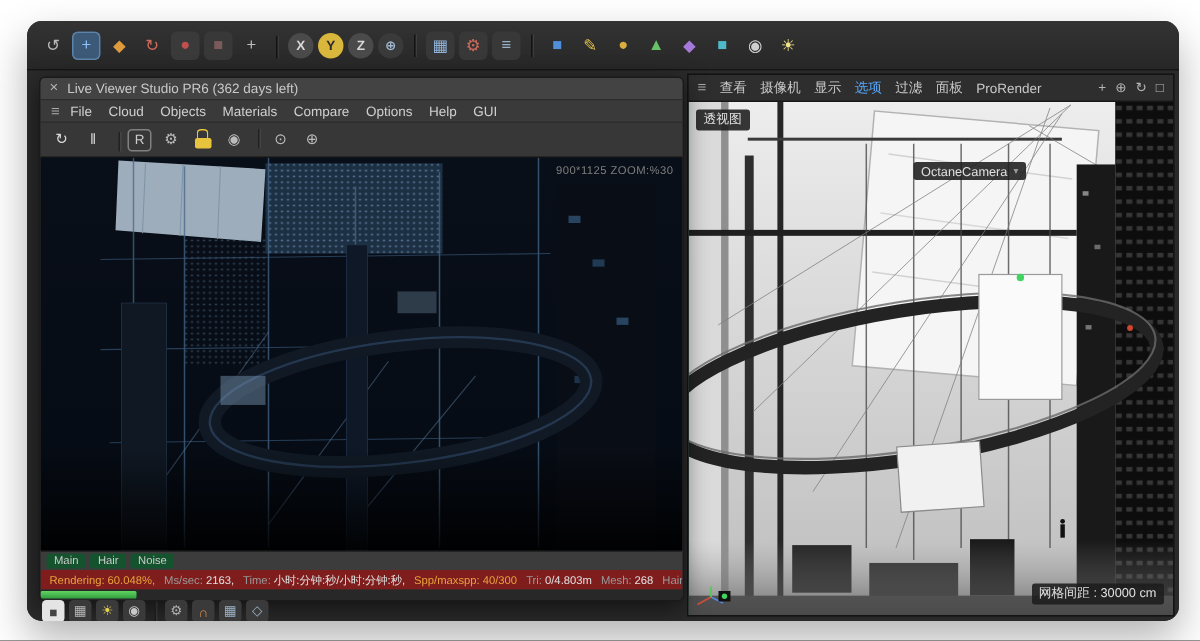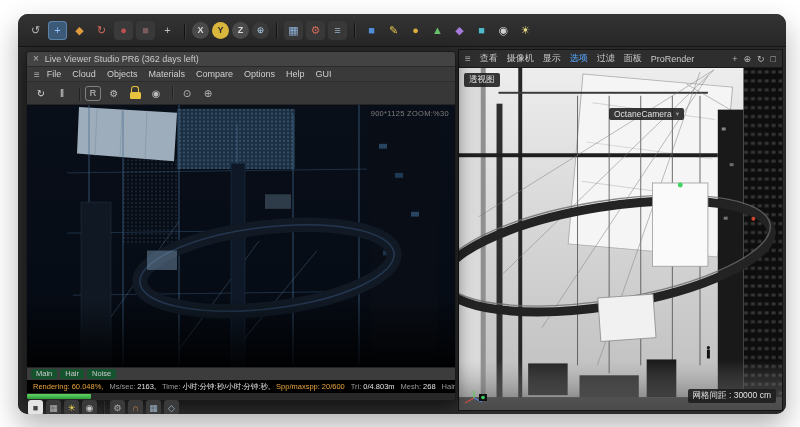--- a/index.html
+++ b/index.html
@@ -69,21 +69,21 @@
   .sel .car{font-size:6.5px;color:#999;}
   .stepfield{background:#2d2d2d;border:1px solid #1e1e1e;border-radius:3px;color:#c9c9c9;font-size:8.5px;
              padding:1px 4px;display:flex;align-items:center;gap:4px;}
   .arr{display:flex;flex-direction:column;font-size:5px;line-height:4px;color:#888;cursor:pointer;}
   .lv-view{flex:1;position:relative;background:#000;overflow:hidden;}
   .lv-view > svg.scene{position:absolute;inset:0;width:100%;height:100%;}
   .vp-overlay{position:absolute;top:4px;right:6px;font-size:7.5px;color:#7d7d7d;letter-spacing:.3px;}
   .lv-tabs{height:12px;background:#3c3c3c;display:flex;gap:3px;align-items:center;padding:0 4px;
            border-top:1px solid #232323;flex:0 0 auto;}
   .tab{font-size:7.5px;color:#ccc;background:#14532d;border-radius:2px;padding:0 5px;line-height:10px;cursor:pointer;}
-  .lv-status{height:13px;background:#000000;display:flex;align-items:center;gap:6px;padding:0 6px;
+  .lv-status{height:13px;background:#7f1d1d;display:flex;align-items:center;gap:6px;padding:0 6px;
              font-size:7.5px;color:#b5b5b5;white-space:nowrap;overflow:hidden;flex:0 0 auto;}
   .stat{display:inline-flex;}
   .stat .lab{color:#9a9a9a;}
   .stat .val{color:#e0e0e0;margin-left:2px;}
   .stat.orange .lab,.stat.orange .val{color:#e8a33d;}
   .lv-progress{height:7px;background:#282828;position:relative;flex:0 0 auto;}
   .lv-progress .fill{position:absolute;left:0;top:1px;bottom:1px;
                      background:linear-gradient(#62d462,#2f9e3f);border-radius:1px;}
   
   .bstrip{position:absolute;left:10px;top:353px;display:flex;gap:3px;align-items:center;}
@@ -381,21 +381,21 @@
             <span class="val">2163,</span>
           </span>
 
           <span class="stat">
             <span class="lab">Time:</span>
             <span class="val">小时:分钟:秒/小时:分钟:秒,</span>
           </span>
 
           <span class="stat orange">
             <span class="lab">Spp/maxspp:</span>
-            <span class="val">20/600</span>
+            <span class="val">40/300</span>
           </span>
 
           <span class="stat">
             <span class="lab">Tri:</span>
             <span class="val">0/4.803m</span>
           </span>
 
           <span class="stat">
             <span class="lab">Mesh:</span>
             <span class="val">268</span>

